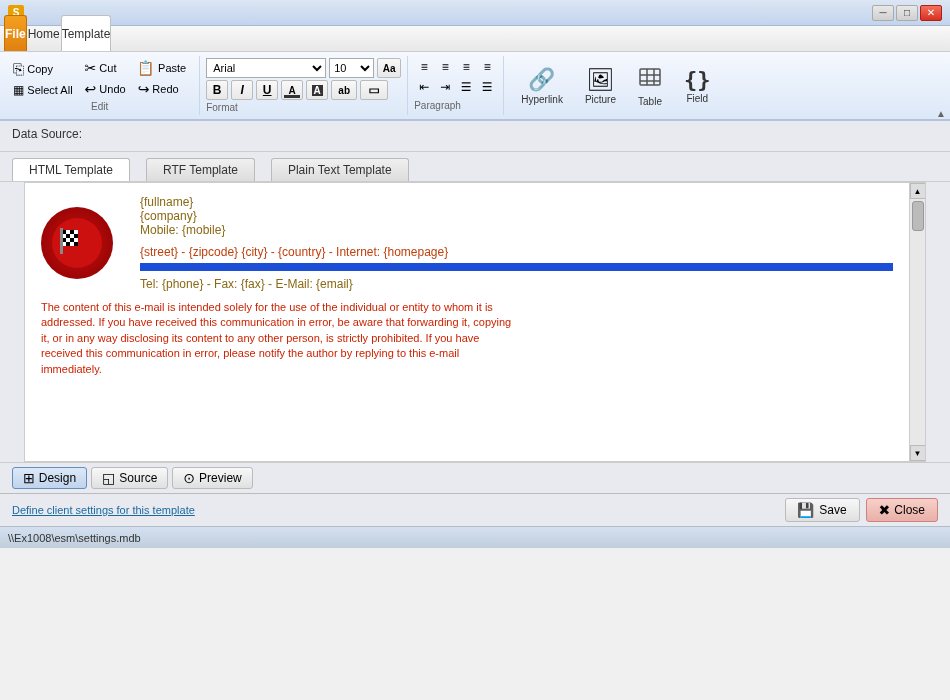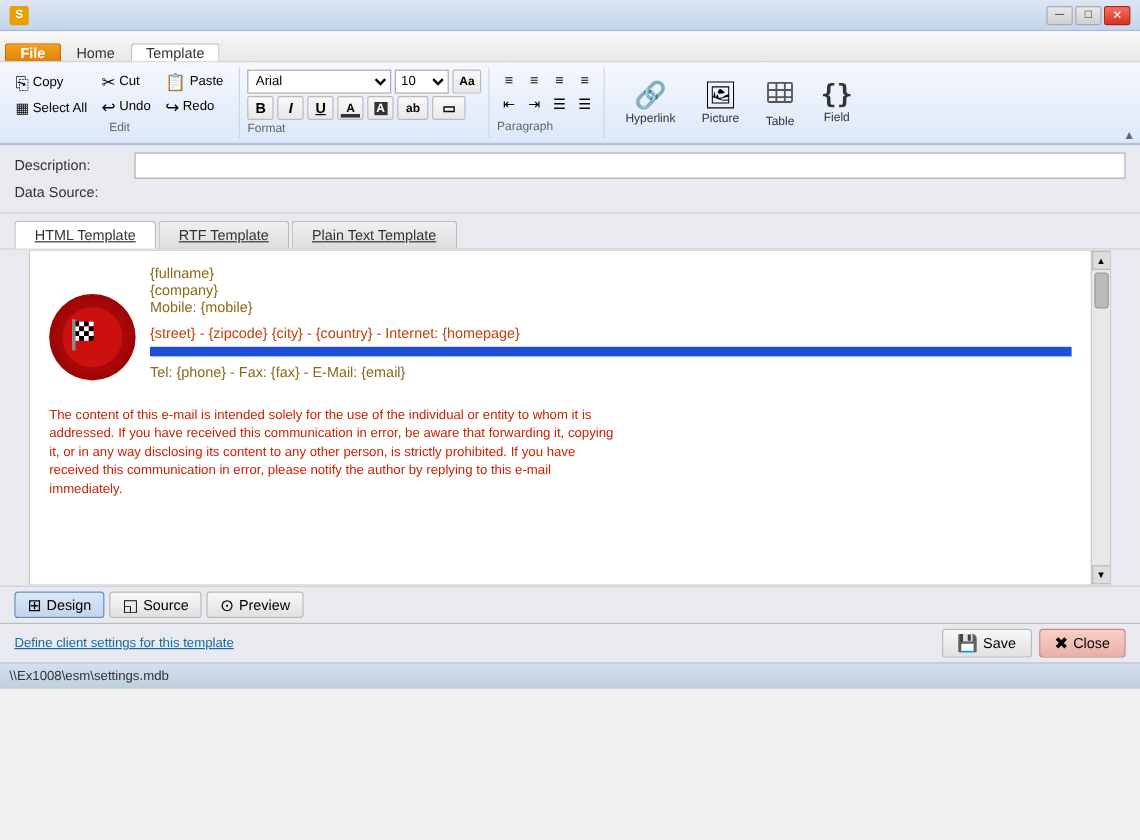--- a/index.html
+++ b/index.html
@@ -46,28 +46,28 @@
     
     #menu-bar {
       background: linear-gradient(to bottom, #f8f8f8, #e8e8e8);
       height: 26px;
       display: flex;
       align-items: flex-end;
       padding: 0 4px;
       border-bottom: 1px solid #ccc;
     }
     .menu-tab {
-      padding: 3px 12px;
+      padding: 3px 0;
       font-size: 12px;
       cursor: pointer;
       border: 1px solid transparent;
       border-bottom: none;
       border-radius: 3px 3px 0 0;
       color: #333;
-      height: 15px;
+      height: 36px;
       display: flex; align-items: center;
     }
     .menu-tab.active {
       background: white;
       border-color: #c0c0c0;
       border-bottom-color: white;
     }
     .menu-tab.file-tab {
       background: linear-gradient(to bottom, #f4a020, #e08010);
       color: white;
@@ -198,23 +198,22 @@
       border-bottom: 1px solid #ccc;
     }
     .tmpl-tab {
       padding: 4px 16px;
       font-size: 12px;
       cursor: pointer;
       border: 1px solid #bbb;
       background: linear-gradient(to bottom, #f0f0f0, #ddd);
       color: #333;
       border-bottom: none;
-      margin-right: 2px;
+      margin-right: 16px;
       border-radius: 3px 3px 0 0;
-      text-decoration: underline;
     }
     .tmpl-tab.active {
       background: white;
       border-bottom-color: white;
       z-index: 1;
     }
 
     
     #editor-area {
       background: white;
@@ -245,21 +244,21 @@
     }
     #editor-content {
       padding: 12px 16px;
       margin-right: 16px;
       font-size: 12px;
       color: #333;
     }
 
     
     .sig-greeting { margin-bottom: 12px; }
-    .sig-body { display: flex; gap: 12px; align-items: flex-end; margin-bottom: 22px; }
+    .sig-body { display: flex; gap: 27px; align-items: center; margin-bottom: 9px; }
     .sig-logo {
       width: 72px; height: 72px;
       background: radial-gradient(circle, #cc1010, #880000);
       border-radius: 50%;
       display: flex; align-items: center; justify-content: center;
       flex-shrink: 0;
       position: relative; overflow: hidden;
     }
     .sig-details { flex: 1; }
     .sig-field { color: #8B6914; font-size: 12px; display: block; }
@@ -471,24 +470,20 @@
     <div class="insert-btn">
       <div class="insert-btn-icon" style="font-size:22px; font-family: monospace; font-weight:bold; color:#333;">{}</div>
       <div class="insert-btn-label">Field</div>
     </div>
   </div>
 
   <div id="ribbon-expand">▲</div>
 </div>
 
 <div id="form-area">
-  <div class="form-row">
-    <div class="form-label">Description:</div>
-    <input class="form-input" type="text" style="">
-  </div>
   <div class="form-row">
     <div class="form-label">Data Source:</div>
   </div>
 </div>
 
 <div id="template-tabs">
   <div class="tmpl-tab active">HTML Template</div>
   <div class="tmpl-tab">RTF Template</div>
   <div class="tmpl-tab">Plain Text Template</div>
 </div>

